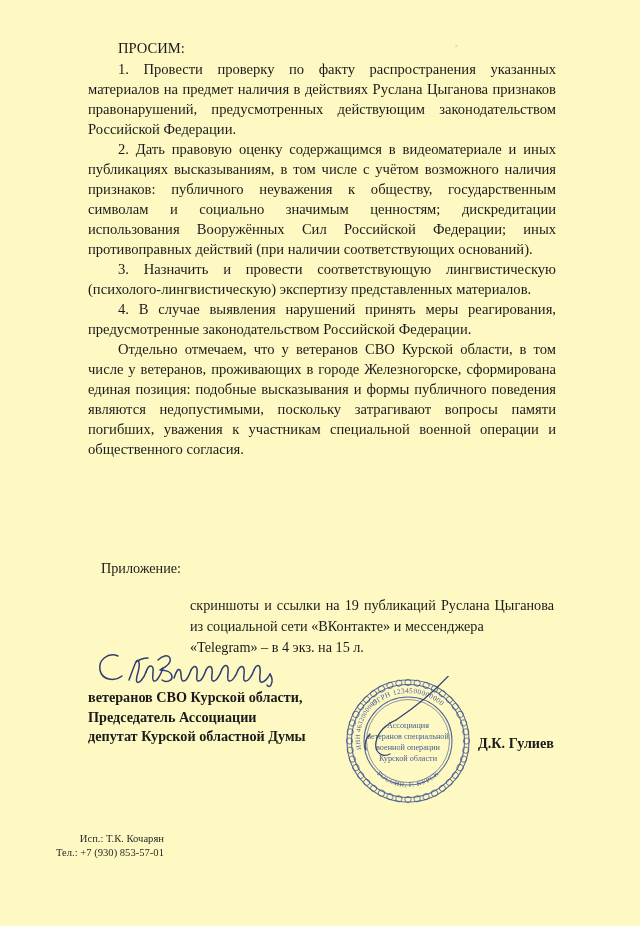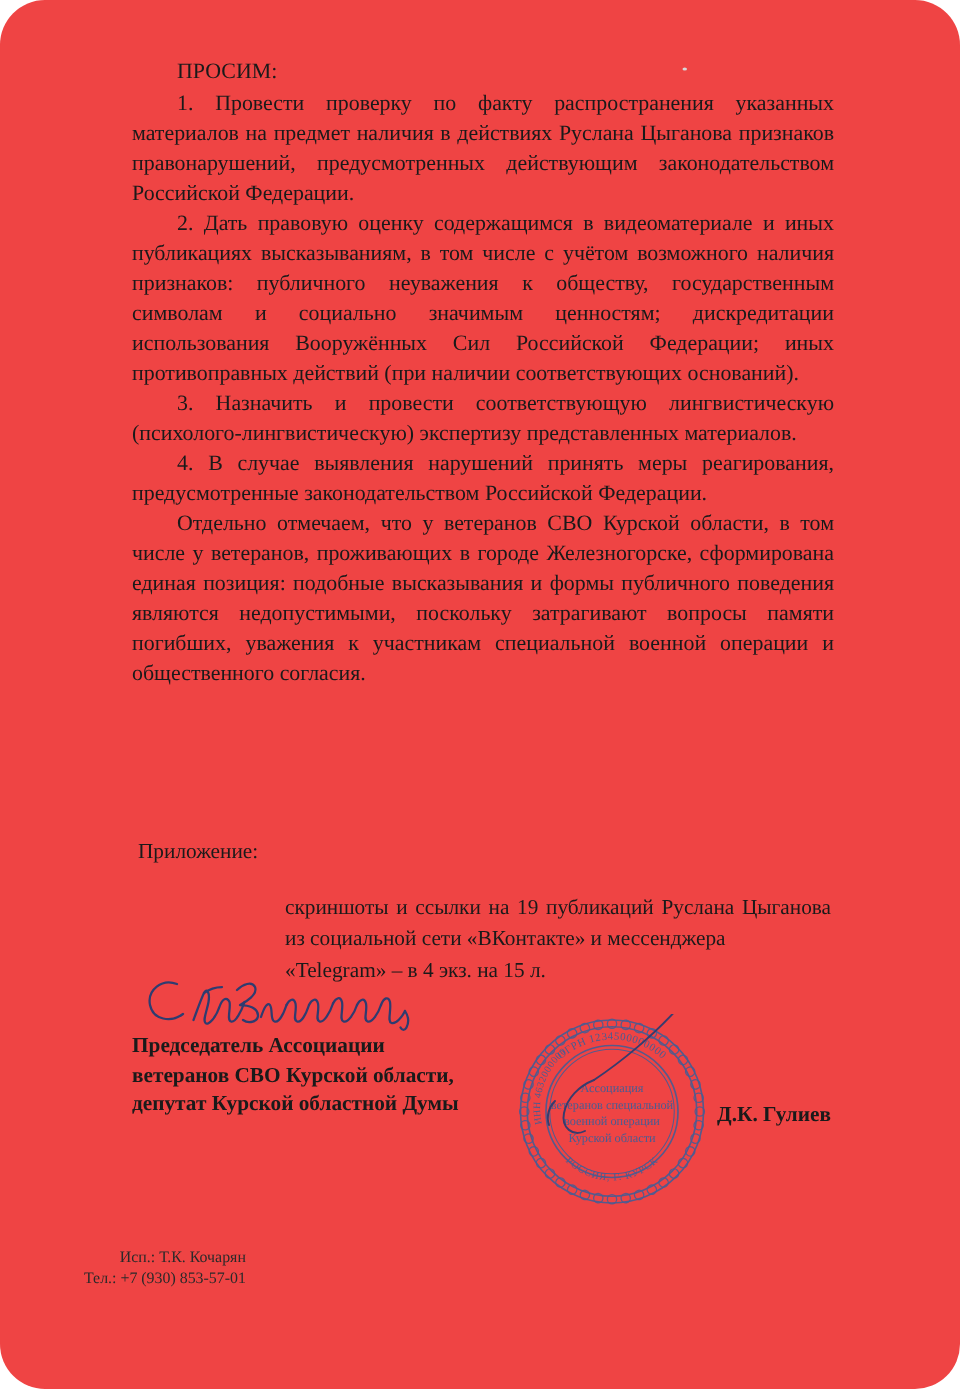--- a/index.html
+++ b/index.html
@@ -14,22 +14,21 @@
     position: relative;
     overflow: hidden;
     font-family: "Liberation Serif", "DejaVu Serif", serif;
     color: #1a1a1a;
     -webkit-font-smoothing: antialiased;
   }
 
   #page {
     position: absolute;
     inset: 0;
-    background: #ef4444;
-    border-radius: 30px;
+    background: #fef9c3;
   }
 
   
   .speck {
     position: absolute;
     background: #d8d8d8;
     border-radius: 50%;
   }
   .speck-a { left: 455px; top: 45px; width: 3px; height: 2px; }
 
@@ -65,20 +64,21 @@
     width: 462px;
     font-size: 14.2px;
     line-height: 21px;
     display: flex;
     align-items: flex-start;
   }
   .attach-label {
     width: 98px;
     flex: 0 0 98px;
     white-space: nowrap;
+    text-align: center;
   }
   .attach-value {
     flex: 1 1 auto;
     text-align: justify;
     text-justify: inter-word;
     margin-top: 37px;
   }
   .attach-value .lastline { display: block; }
 
   
@@ -178,22 +178,22 @@
         <path d="M126 19 C128 15, 131 14, 132 18 C133 23, 130 30, 133 31 C136 32, 140 26, 142 20"></path>
         <path d="M142 20 C144 16, 147 15, 148 19 C149 24, 146 30, 149 31 C152 32, 156 26, 158 20"></path>
         <path d="M158 20 C160 15, 163 14, 164 18 C165 24, 162 31, 165 32 C168 33, 172 28, 174 24"></path>
         <path d="M174 24 C176 27, 177 31, 175 35 C174 37, 172 37, 171 35"></path>
         <path d="M40 12 C44 9, 48 8, 52 8"></path>
       </g>
     </svg>
   </div>
 
   <div class="sig-block">
+    <div>ветеранов СВО Курской области,</div>
     <div>Председатель Ассоциации</div>
-    <div>ветеранов СВО Курской области,</div>
     <div>депутат Курской областной Думы</div>
   </div>
 
   <div class="sig-name">Д.К. Гулиев</div>
 
   <div class="stamp">
     <svg width="136" height="130" viewBox="0 0 136 130" xmlns="http://www.w3.org/2000/svg">
       <defs>
         <path id="arcTop" d="M 18 67 A 50 50 0 0 1 118 67"></path>
         <path id="arcBottom" d="M 24 67 A 44 44 0 0 0 112 67"></path>

